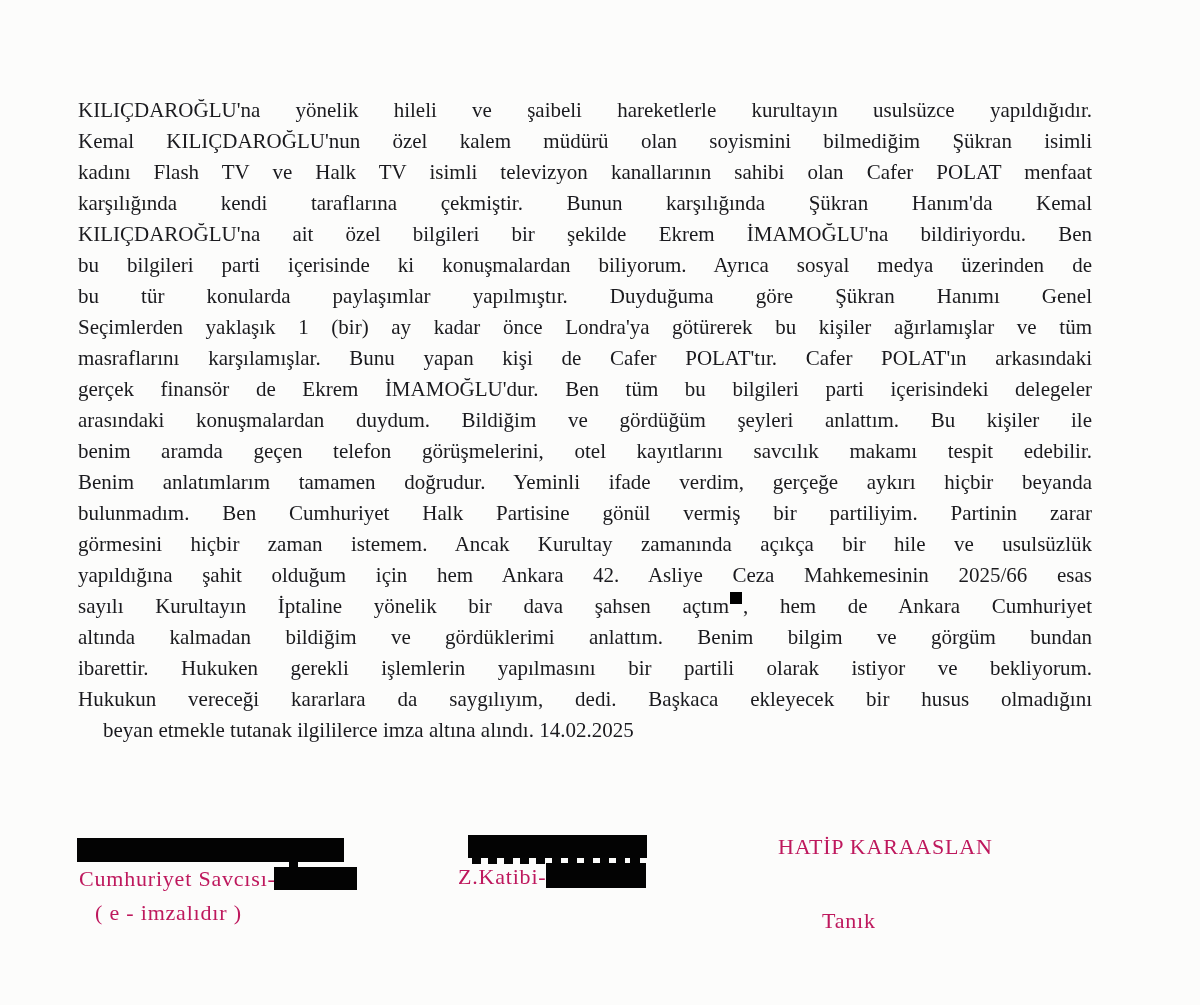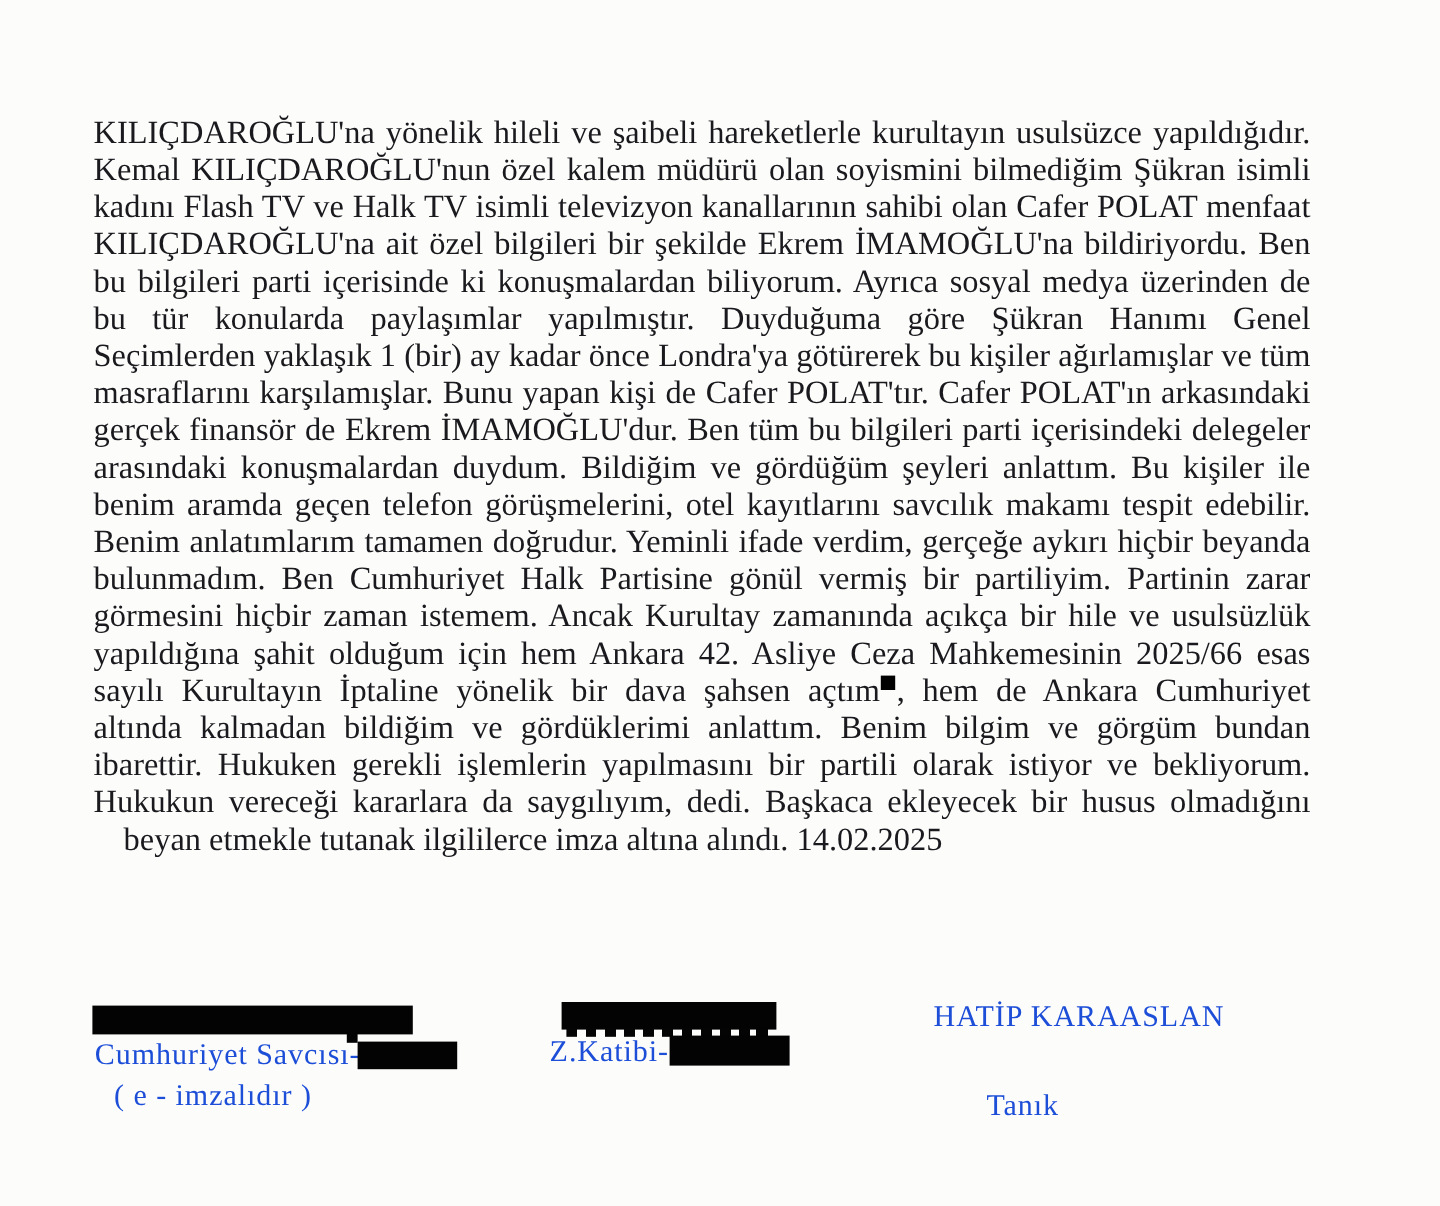--- a/index.html
+++ b/index.html
@@ -14,21 +14,21 @@
     background: #fcfcfb;
     overflow: hidden;
     font-family: "Liberation Serif", serif;
     color: #1a1a1e;
   }
   .body-text {
     position: absolute;
     left: 78px;
     top: 95px;
     width: 1014px;
-    font-size: 27px;
+    font-size: 21px;
     line-height: 31px;
   }
   .line {
     text-align: justify;
     text-align-last: justify;
     white-space: normal;
   }
   .line.last {
     text-align-last: left;
     margin-left: 25px;
@@ -51,24 +51,24 @@
   .bar-prosecutor-tail { left: 289px; top: 861px; width: 9px; height: 8px; }
   .bar-clerk { left: 468px; top: 835px; width: 179px; height: 23px; }
   .bar-clerk-tails {
     position: absolute;
     left: 472px; top: 857px; width: 158px; height: 7px;
     background: repeating-linear-gradient(90deg, #040404 0 9px, transparent 9px 16px);
   }
   .bar-clerk-desc { left: 630px; top: 857px; width: 10px; height: 13px; }
   .sig-text {
     position: absolute;
-    font-size: 25px;
+    font-size: 22px;
     letter-spacing: 0.8px;
     white-space: nowrap;
-    color: #1d4ed8;
+    color: #be185d;
   }
   .sig-prosecutor-title { left: 79px;  top: 866px; }
   .sig-esign           { left: 79px;  top: 900px; margin-left: 16px; }
   .sig-clerk-title     { left: 444px; top: 863px; margin-left: 14px; }
   .sig-witness-name    { left: 778px; top: 834px; }
   .sig-witness-role    { left: 778px; top: 908px; margin-left: 44px; }
   .inline-redaction {
     display: inline-block;
     background: #030303;
     vertical-align: -4px;
@@ -78,20 +78,21 @@
 </style>
 </head>
 <body>
 
 <div class="page">
 
   <div class="body-text">
     <div class="line">KILIÇDAROĞLU'na yönelik hileli ve şaibeli hareketlerle kurultayın usulsüzce yapıldığıdır.</div>
     <div class="line">Kemal KILIÇDAROĞLU'nun özel kalem müdürü olan soyismini bilmediğim Şükran isimli</div>
     <div class="line">kadını Flash TV ve Halk TV isimli televizyon kanallarının sahibi olan Cafer POLAT menfaat</div>
+    <div class="line">karşılığında kendi taraflarına çekmiştir. Bunun karşılığında Şükran Hanım'da Kemal</div>
     <div class="line">KILIÇDAROĞLU'na ait özel bilgileri bir şekilde Ekrem İMAMOĞLU'na bildiriyordu. Ben</div>
     <div class="line">bu bilgileri parti içerisinde ki konuşmalardan biliyorum. Ayrıca sosyal medya üzerinden de</div>
     <div class="line">bu tür konularda paylaşımlar yapılmıştır. Duyduğuma göre Şükran Hanımı Genel</div>
     <div class="line">Seçimlerden yaklaşık 1 (bir) ay kadar önce Londra'ya götürerek bu kişiler ağırlamışlar ve tüm</div>
     <div class="line">masraflarını karşılamışlar. Bunu yapan kişi de Cafer POLAT'tır. Cafer POLAT'ın arkasındaki</div>
     <div class="line">gerçek finansör de Ekrem İMAMOĞLU'dur. Ben tüm bu bilgileri parti içerisindeki delegeler</div>
     <div class="line">arasındaki konuşmalardan duydum. Bildiğim ve gördüğüm şeyleri anlattım. Bu kişiler ile</div>
     <div class="line">benim aramda geçen telefon görüşmelerini, otel kayıtlarını savcılık makamı tespit edebilir.</div>
     <div class="line">Benim anlatımlarım tamamen doğrudur. Yeminli ifade verdim, gerçeğe aykırı hiçbir beyanda</div>
     <div class="line">bulunmadım. Ben Cumhuriyet Halk Partisine gönül vermiş bir partiliyim. Partinin zarar</div>

